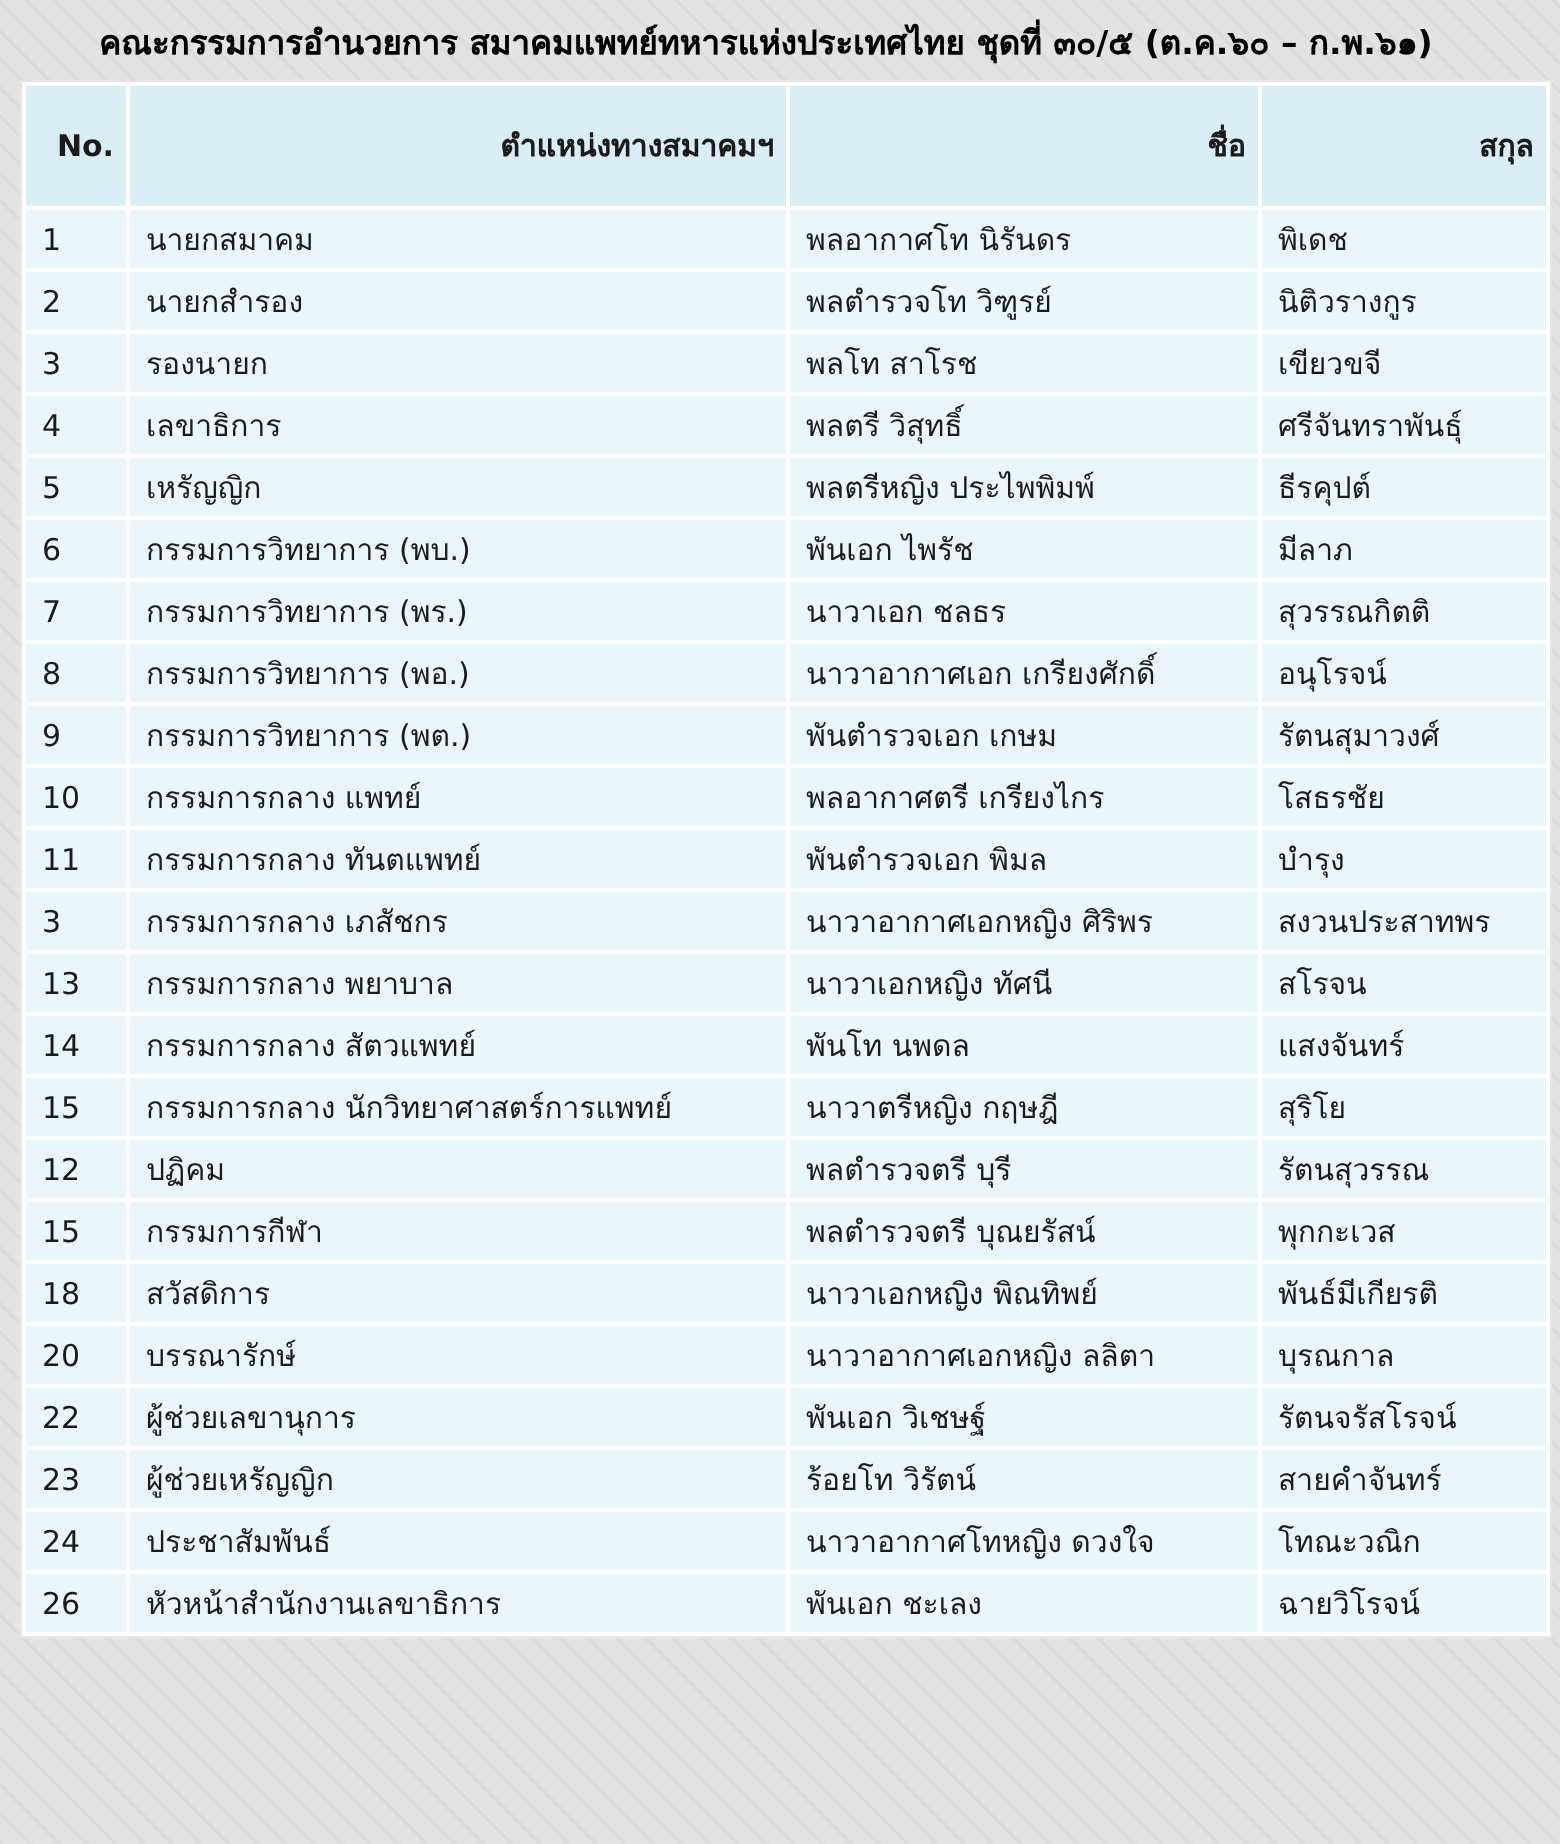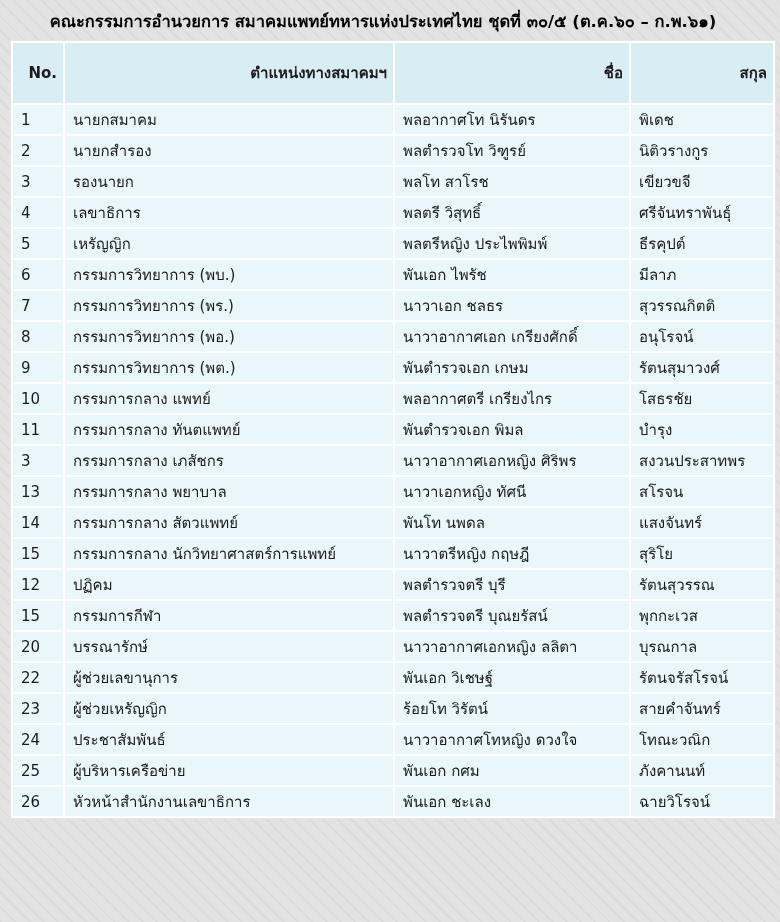--- a/index.html
+++ b/index.html
@@ -194,20 +194,26 @@
     <td>รัตนสุวรรณ</td>
   </tr>
 
   <tr>
     <td>15</td>
     <td>กรรมการกีฬา</td>
     <td>พลตำรวจตรี บุณยรัสน์</td>
     <td>พุกกะเวส</td>
   </tr>
 
+  <tr>
+    <td>18</td>
+    <td>สวัสดิการ</td>
+    <td>นาวาเอกหญิง พิณทิพย์</td>
+    <td>พันธ์มีเกียรติ</td>
+  </tr>
 
 
   <tr>
     <td>20</td>
     <td>บรรณารักษ์</td>
     <td>นาวาอากาศเอกหญิง ลลิตา</td>
     <td>บุรณกาล</td>
   </tr>
 
 
@@ -225,26 +231,20 @@
     <td>สายคำจันทร์</td>
   </tr>
 
   <tr>
     <td>24</td>
     <td>ประชาสัมพันธ์</td>
     <td>นาวาอากาศโทหญิง ดวงใจ</td>
     <td>โทณะวณิก</td>
   </tr>
 
-  <tr>
-    <td>25</td>
-    <td>ผู้บริหารเครือข่าย</td>
-    <td>พันเอก กศม</td>
-    <td>ภังคานนท์</td>
-  </tr>
 
   <tr>
     <td>26</td>
     <td>หัวหน้าสำนักงานเลขาธิการ</td>
     <td>พันเอก ชะเลง</td>
     <td>ฉายวิโรจน์</td>
   </tr>
 </tbody>
 </table>
 

